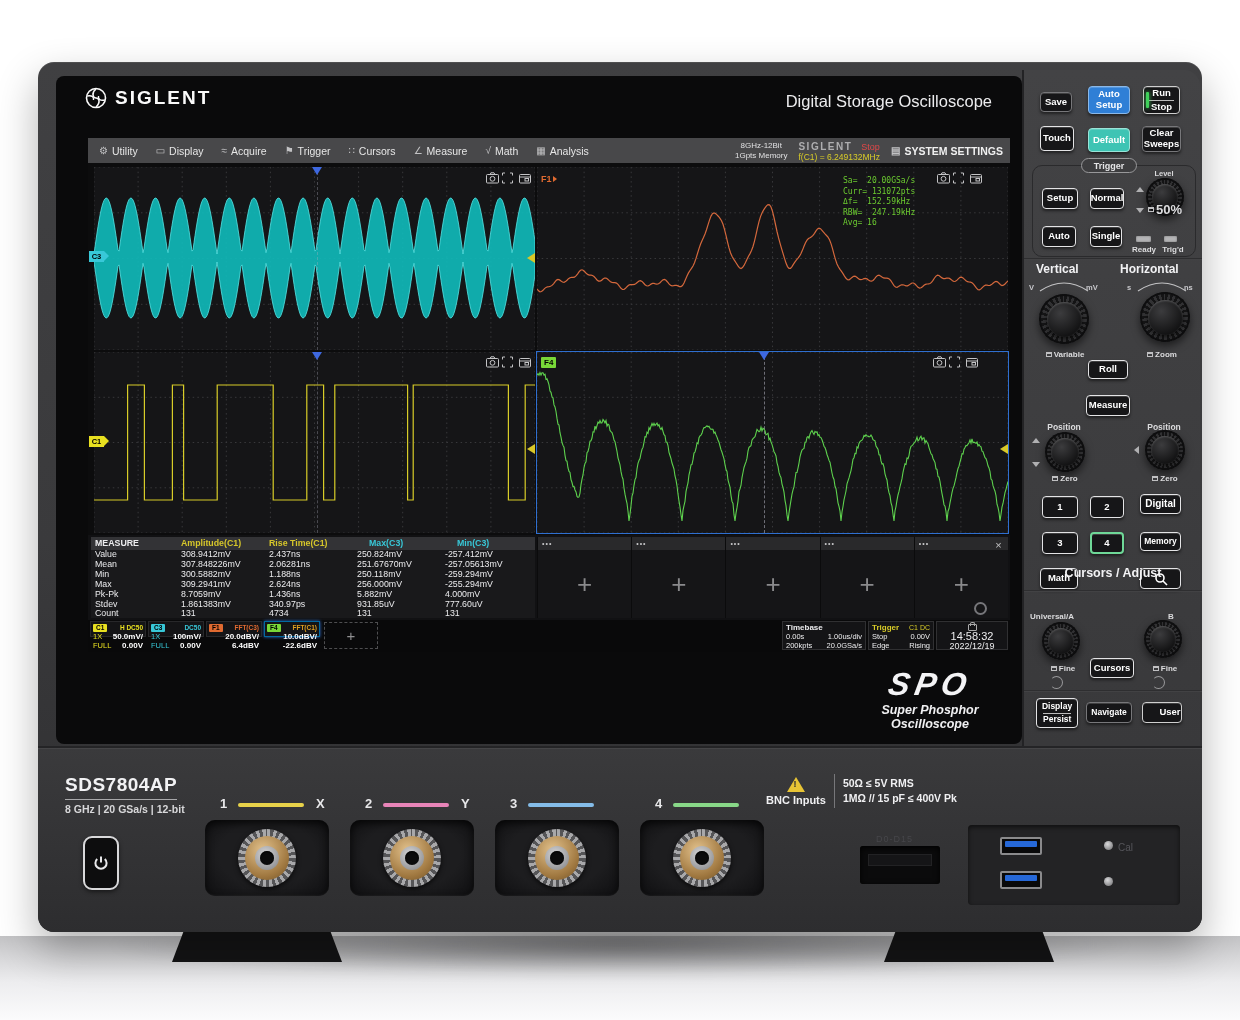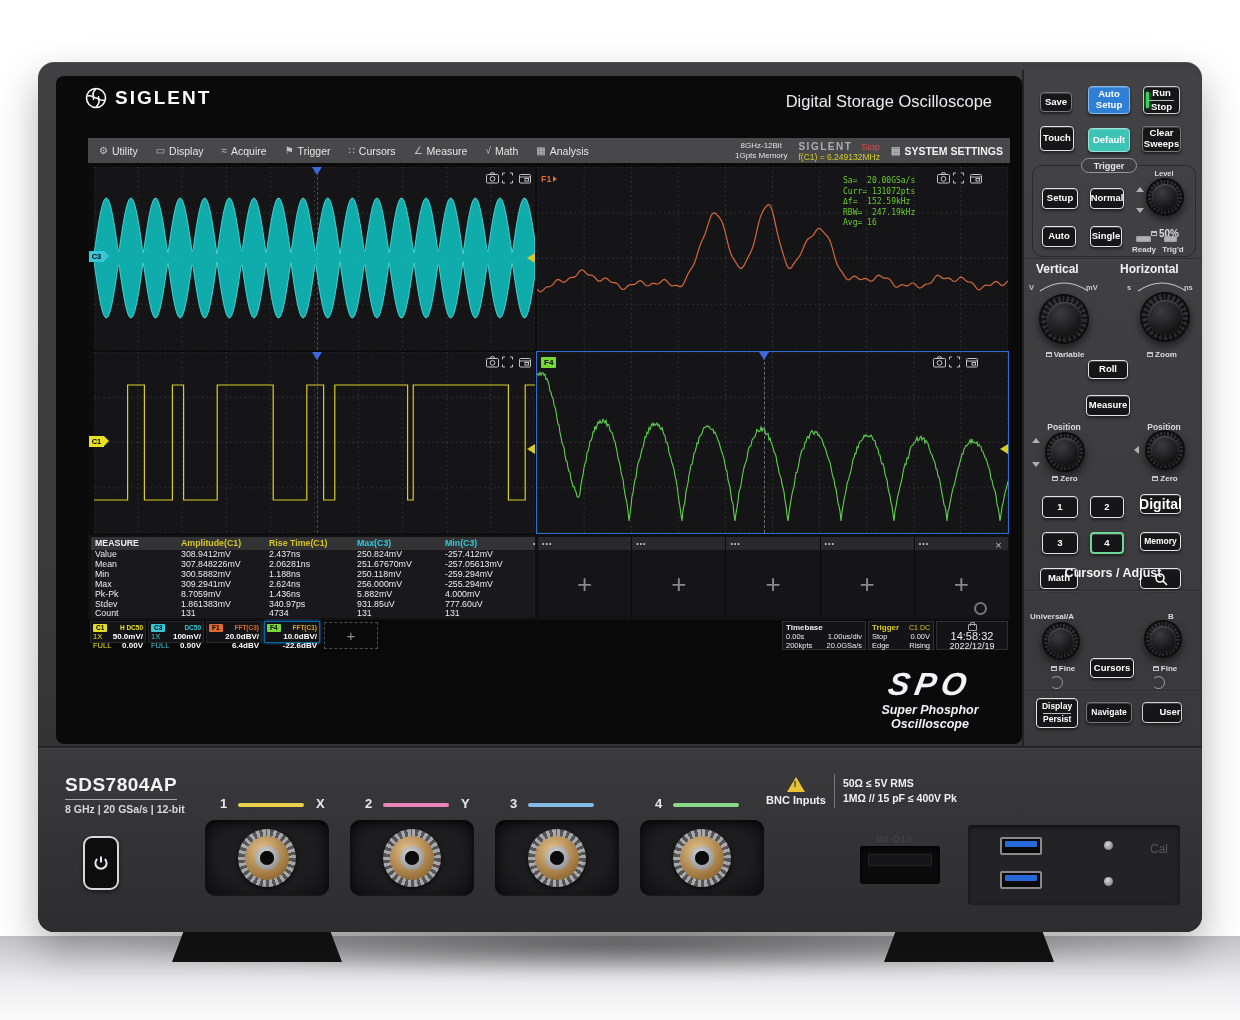--- a/index.html
+++ b/index.html
@@ -55,21 +55,21 @@
   .tc0{width:90px;padding-left:4px;box-sizing:border-box;flex:none;}
   .tcv{width:88px;flex:none;}
   .tmore{margin-left:auto;padding-right:4px;color:#c6c6c8;font-size:7px;letter-spacing:1px;}
   .slots{position:absolute;left:449px;top:399px;width:471px;height:81px;display:flex;background:#151517;}
   .slot{width:20%;border-left:1px solid #0b0b0c;position:relative;box-sizing:border-box;}
   .shd{height:13px;background:#29292b;color:#c6c6c8;font-size:7px;line-height:13px;padding-left:4px;letter-spacing:1px;}
   .plus{position:absolute;left:0;right:0;top:13px;bottom:0;display:flex;align-items:center;justify-content:center;color:#8a8a8c;font-size:26px;font-weight:100;}
   .tclose{position:absolute;left:903px;top:401px;width:15px;height:13px;color:#c0c0c2;font-size:11px;line-height:13px;text-align:center;z-index:4;}
   
   .bbar{position:absolute;left:0;top:482px;width:922px;height:32px;background:#09090a;}
-  .chbox{position:absolute;top:1px;width:56px;height:22px;background:#141416;border:1px solid #28282a;padding:1px 2px;box-sizing:border-box;}
+  .chbox{position:absolute;top:1px;width:56px;height:16px;background:#141416;border:1px solid #28282a;padding:1px 2px;box-sizing:border-box;}
   .chbox.sel{border:1px solid #0369a1;box-shadow:0 0 3px #2f6fd0;}
   .chhdr{display:flex;justify-content:space-between;align-items:center;height:9px;}
   .chip{color:#000;font-size:6.5px;font-weight:bold;padding:0 3px;border-radius:1px;line-height:8px;}
   .chtagtxt{font-size:6.5px;font-weight:bold;}
   .chrow{display:flex;justify-content:space-between;font-size:7.5px;line-height:9px;}
   .chrow .lv{font-weight:bold;color:#fff;font-size:8px;}
   .addbox{position:absolute;left:236px;top:2px;width:54px;height:27px;border:1px dashed #4e4e50;display:flex;align-items:center;justify-content:center;color:#909092;font-size:15px;box-sizing:border-box;}
   .ibox{position:absolute;top:1px;height:29px;background:#141416;border:1px solid #303032;box-sizing:border-box;padding:1px 3px;font-size:7.5px;color:#ececee;line-height:9px;}
   .ibox .t{font-weight:bold;font-size:8px;}
   .ir{display:flex;justify-content:space-between;}
@@ -127,21 +127,21 @@
   .wtitle{font-size:11px;font-weight:bold;margin-top:2px;}
   .wdiv{width:1px;height:34px;background:#77777a;}
   .wlines{font-size:10.5px;font-weight:bold;line-height:15px;}
   .dslot-label{position:absolute;color:#46464a;font-size:9px;letter-spacing:1px;}
   .dslot{position:absolute;width:80px;height:38px;background:#0b0b0c;border-radius:3px;box-shadow:inset 0 2px 6px #000;}
   .dslot i{position:absolute;left:8px;right:8px;top:8px;height:10px;background:#151517;border:1px solid #222224;}
   .usbpanel{position:absolute;left:930px;top:77px;width:212px;height:80px;background:#232325;border-radius:4px;box-shadow:inset 0 2px 5px rgba(0,0,0,.6);}
   .usb{position:absolute;width:42px;height:18px;background:#09090a;border:2px solid #8a8a8c;border-radius:2px;box-sizing:border-box;}
   .usb i{position:absolute;left:3px;right:3px;top:2px;height:6px;background:#2668d8;border-radius:1px;}
   .screw{position:absolute;width:9px;height:9px;border-radius:50%;background:radial-gradient(circle at 40% 35%,#d8d8da,#6a6a6c);}
-  .usblbl{position:absolute;color:#55555a;font-size:12px;margin-left:32px;}
+  .usblbl{position:absolute;color:#55555a;font-size:10px;}
 </style>
 </head>
 <body>
 
 <div class="stage">
   <div class="floor"></div>
   <div class="shadow"></div>
   <div class="foot" style="left:172px;"></div>
   <div class="foot" style="left:884px;"></div>
 
@@ -371,21 +371,21 @@
         <div class="trigB" style="left:222px;top:0;"></div>
         <div class="trigY" style="left:463px;top:92px;"></div>
       </div>
     </div>
 
     <div class="mtable">
         <div class="trow hd">
           <span class="tc tc0">MEASURE</span>
           <span class="tc tcv" style="color: rgb(214, 198, 42);">Amplitude(C1)</span>
           <span class="tc tcv" style="color: rgb(214, 198, 42);">Rise Time(C1)</span>
-          <span class="tc tcv" style="color: rgb(56, 200, 216);">Max(C3)</span>
+          <span class="tc tcv" style="color: rgb(56, 200, 216); margin-left: 12px;">Max(C3)</span>
           <span class="tc tcv" style="color: rgb(56, 200, 216);">Min(C3)</span>
           <span class="tmore">•••</span>
         </div>
         <div class="trow">
           <span class="tc tc0">Value</span>
           <span class="tc tcv">308.9412mV</span>
           <span class="tc tcv">2.437ns</span>
           <span class="tc tcv">250.824mV</span>
           <span class="tc tcv">-257.412mV</span>
         </div>
@@ -589,21 +589,21 @@
       </div>
     <div class="pbtn bright" style="left:66px;top:156px;width:32px;height:21px;">
         <span>Single</span>
       </div>
     <div class="plbl" style="left:118px;top:99px;width:44px;text-align:center;font-size:7.5px;">Level</div>
     <div class="knob" style="left:122px;top:108px;width:38px;height:38px;">
         <div class="kcap"></div>
       </div>
     <div class="tri up" style="left:112px;top:117px;"></div>
     <div class="tri dn" style="left:112px;top:138px;"></div>
-    <div class="plbl pic" style="left:118px;top:158px;width:46px;font-size:10px;">
+    <div class="plbl pic" style="left:118px;top:132px;width:46px;font-size:13px;">
         <i class="pico"></i>
         <span>50%</span>
       </div>
     <div class="led" style="left:112px;top:166px;width:15px;"></div>
     <div class="led" style="left:140px;top:166px;width:13px;"></div>
     <div class="plbl" style="left:103px;top:175px;width:34px;text-align:center;">Ready</div>
     <div class="plbl" style="left:134px;top:175px;width:30px;text-align:center;">Trig'd</div>
 
     <div class="seam" style="top:188px;"></div>
     <div class="sechdr" style="left:12px;top:192px;">Vertical</div>
@@ -658,21 +658,21 @@
         <i class="pico"></i>
         <span>Zero</span>
       </div>
 
     <div class="pbtn bright" style="left:18px;top:426px;width:36px;height:22px;">
         <span>1</span>
       </div>
     <div class="pbtn bright" style="left:66px;top:426px;width:34px;height:22px;">
         <span>2</span>
       </div>
-    <div class="pbtn bright" style="left:116px;top:424px;width:41px;height:20px;font-size:14px;">
+    <div class="pbtn bright" style="left:116px;top:424px;width:41px;height:20px;font-size:10px;">
         <span>Digital</span>
       </div>
     <div class="pbtn bright" style="left:18px;top:462px;width:36px;height:22px;">
         <span>3</span>
       </div>
     <div class="pbtn green" style="left:66px;top:462px;width:34px;height:22px;">
         <span>4</span>
       </div>
     <div class="pbtn bright" style="left:116px;top:462px;width:41px;height:19px;font-size:8.5px;">
         <span>Memory</span>

